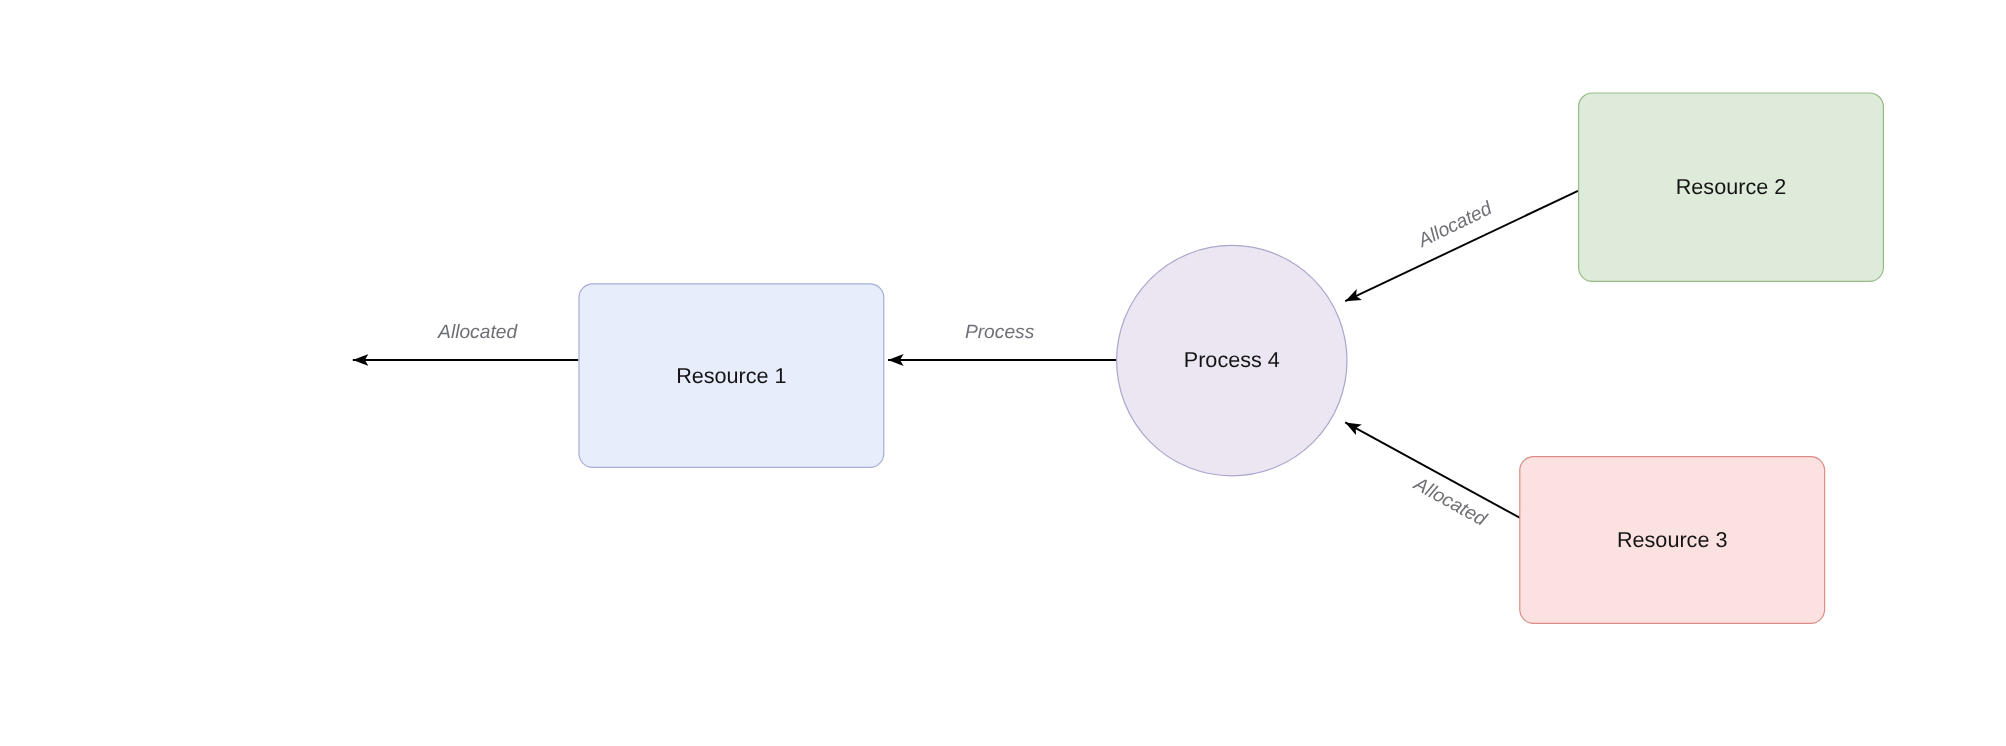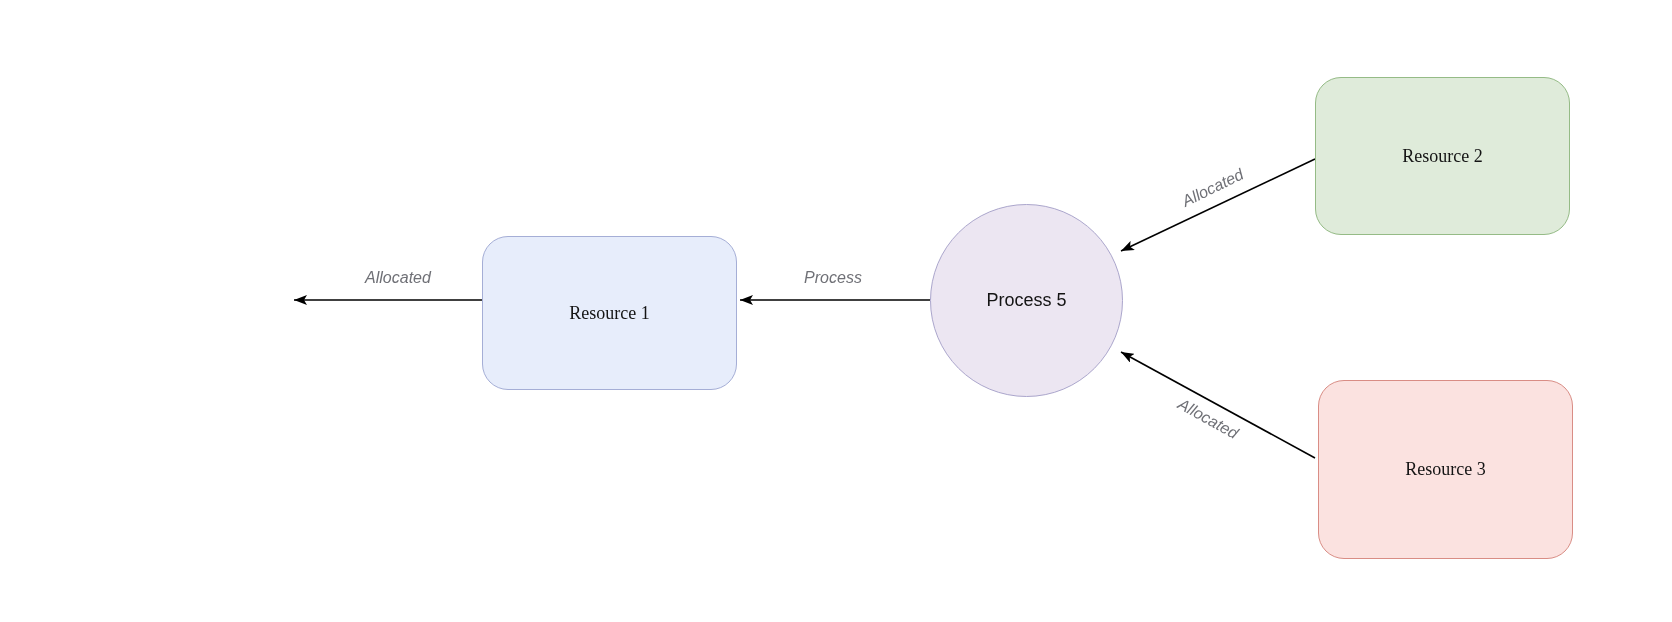--- a/index.html
+++ b/index.html
@@ -20,26 +20,26 @@
   .node{
     position:absolute;
     display:flex;align-items:center;justify-content:center;
     box-sizing:border-box;
     color:var(--node-label-color);
     font-size:18px;
     border:1.5px solid #999;
     text-align:center;
   }
   .node.circle{border-radius:50%;}
-  .node.rect{border-radius:26px;font-family:Liberation Serif, serif;}
+  .node.rect{border-radius:12px;}
   .node-p1{left:100px;top:204px;width:193px;height:193px;}
   .node-r1{left:482px;top:236px;width:255px;height:154px;}
   .node-p2{left:930px;top:204px;width:193px;height:193px;}
   .node-r2{left:1315px;top:77px;width:255px;height:158px;}
-  .node-r3{left:1318px;top:380px;width:255px;height:179px;}
+  .node-r3{left:1266px;top:380px;width:255px;height:140px;}
   .edge-label{
     position:absolute;
     color:var(--edge-label-color);
     font-style:italic;
     font-size:16px;
     white-space:nowrap;
   }
   .edge-label-1{left:398px;top:278px;transform:translate(-50%,-50%);}
   .edge-label-2{left:833px;top:278px;transform:translate(-50%,-50%);}
   .edge-label-3{left:1213px;top:188px;transform:translate(-50%,-50%) rotate(-26deg);}
@@ -61,21 +61,21 @@
     <line class="edge-line" x1="1315" y1="159" x2="1121" y2="251" marker-end="url(#arrowhead)"></line>
     <line class="edge-line" x1="1315" y1="458" x2="1121" y2="352" marker-end="url(#arrowhead)"></line>
   </svg>
 
 
   <div class="node rect node-r1" style="background: rgb(231, 237, 251); border-color: rgb(165, 174, 214);">
     <span>Resource 1</span>
   </div>
 
   <div class="node circle node-p2" style="background: rgb(236, 230, 242); border-color: rgb(171, 166, 204);">
-    <span>Process 5</span>
+    <span>Process 4</span>
   </div>
 
   <div class="node rect node-r2" style="background: rgb(223, 235, 218); border-color: rgb(149, 187, 134);">
     <span>Resource 2</span>
   </div>
 
   <div class="node rect node-r3" style="background: rgb(251, 226, 224); border-color: rgb(217, 141, 133);">
     <span>Resource 3</span>
   </div>
 

